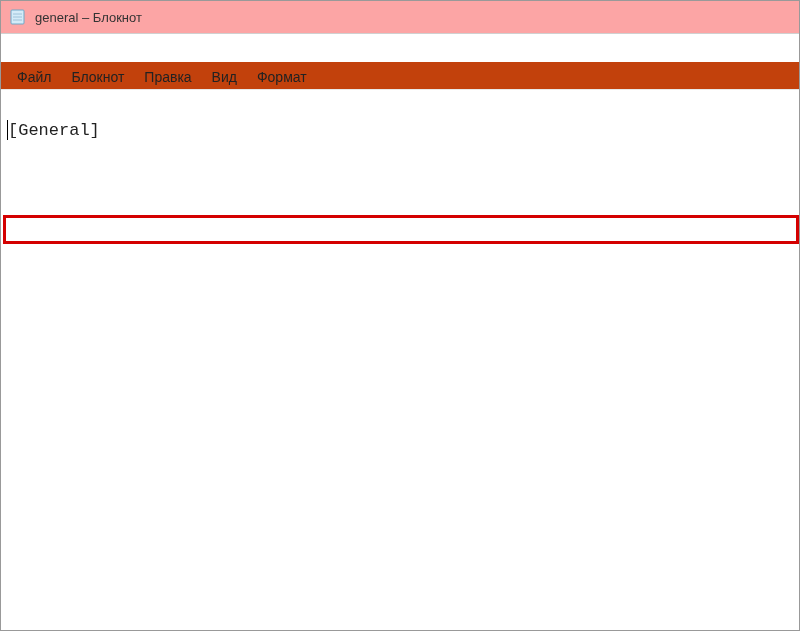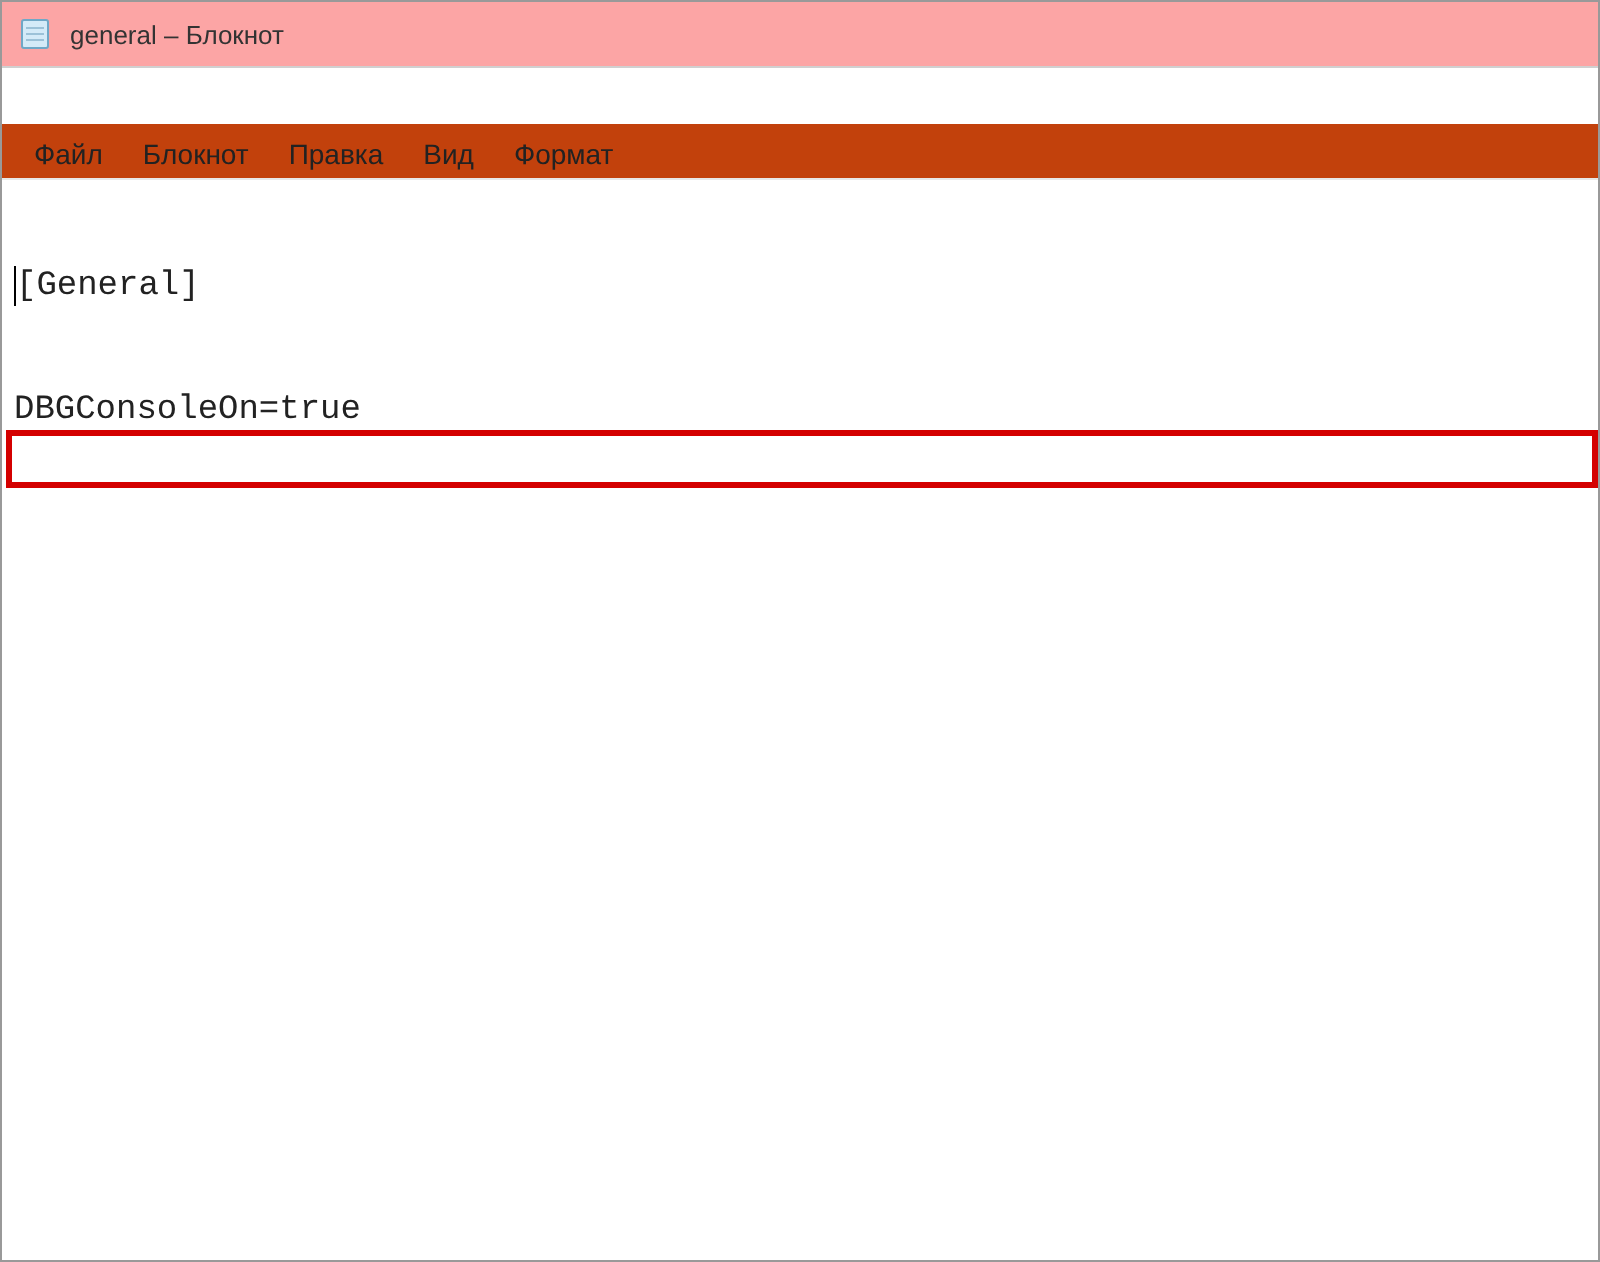--- a/index.html
+++ b/index.html
@@ -60,21 +60,20 @@
       font-size: 17px;
       line-height: 1.45;
       color: #222;
       white-space: pre;
       height: calc(100% - 60px);
       overflow: hidden;
       background: #fff;
     }
     .text-line {
       display: block;
-      margin-top: 13px;
     }
     .highlight-box {
       position: absolute;
       border: 3px solid #d40000;
       pointer-events: none;
     }
     .cursor-bar {
       display: inline-block;
       width: 1px;
       height: 20px;
@@ -101,15 +100,14 @@
 <div class="menubar">
   <span class="menu-item">Файл</span>
   <span class="menu-item">Блокнот</span>
   <span class="menu-item">Правка</span>
   <span class="menu-item">Вид</span>
   <span class="menu-item">Формат</span>
 </div>
 
 <div class="editor-area">
 <span class="text-line"><span class="cursor-bar"></span><span>[General]</span></span>
-<span class="text-line" id="hl-line">DBGConsoleOn=true</span>
   <div class="highlight-box" id="hl-box" style="left: 2px; top: 125.203px; width: 796px; height: 28.6406px;"></div>
 </div>
 
 </body></html>

